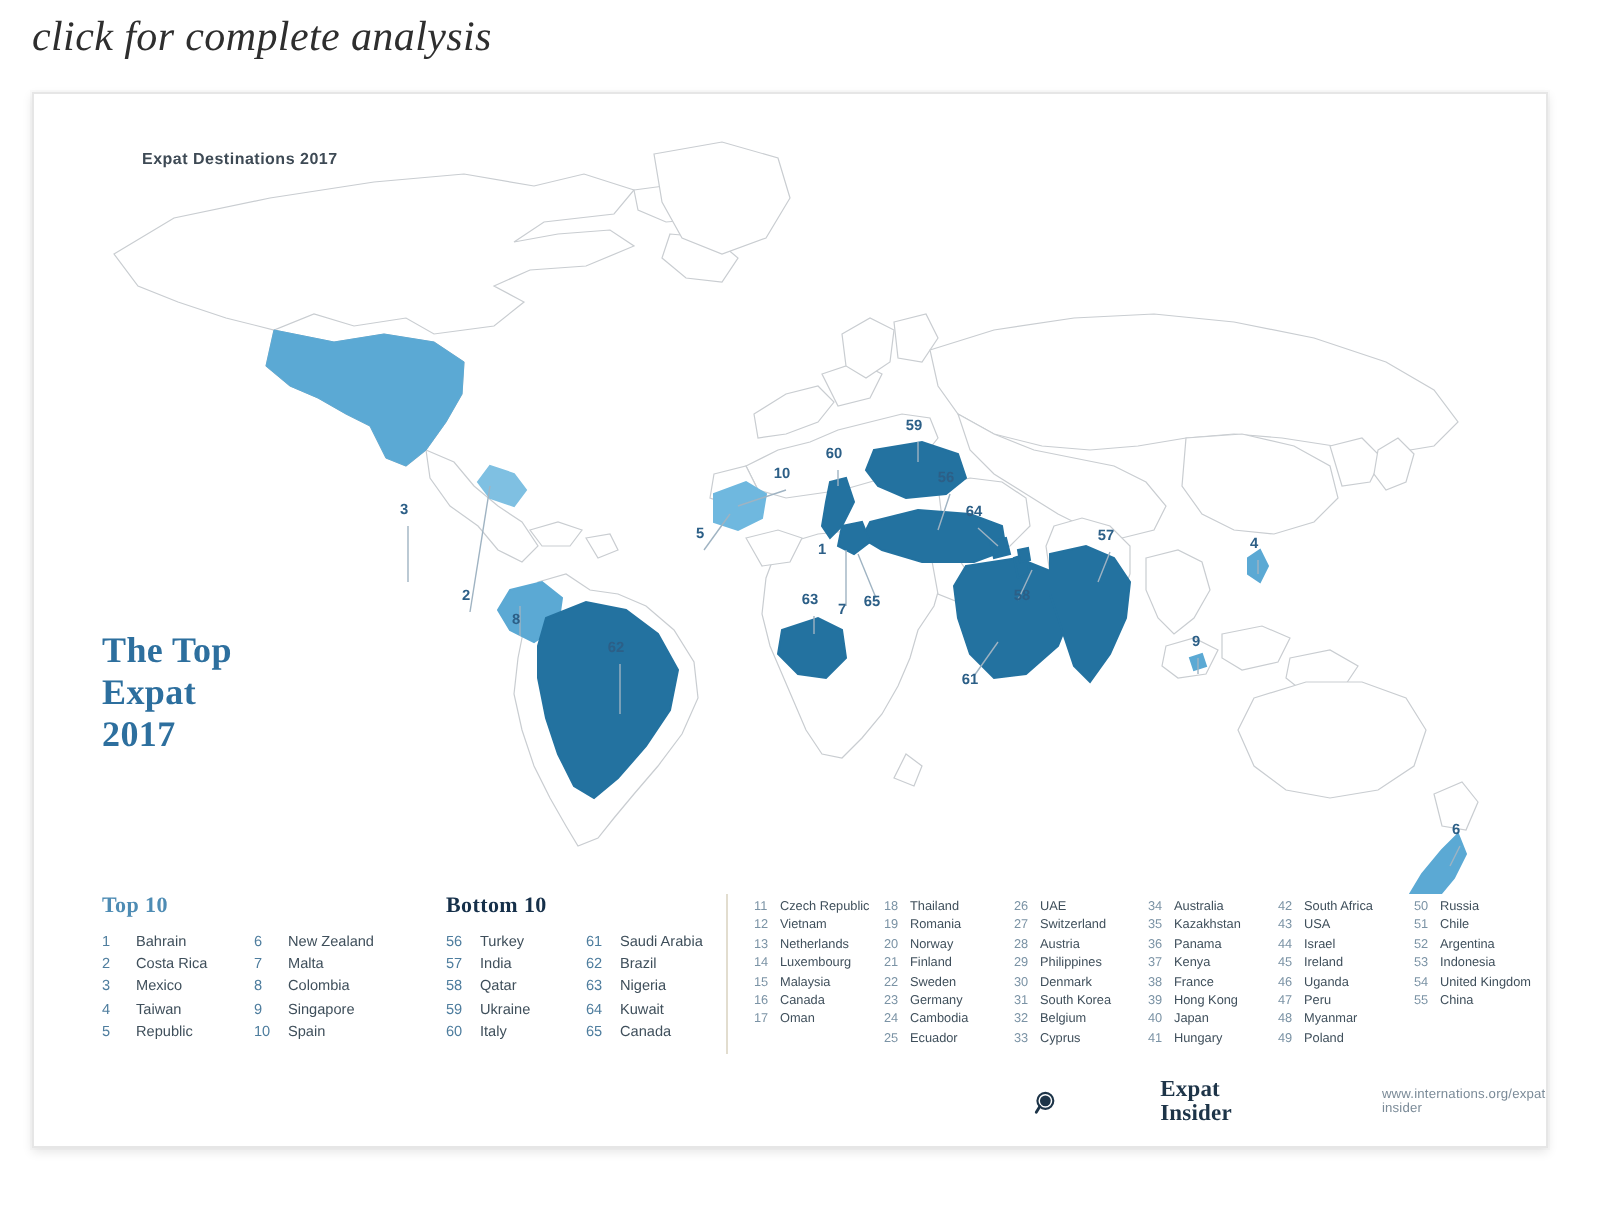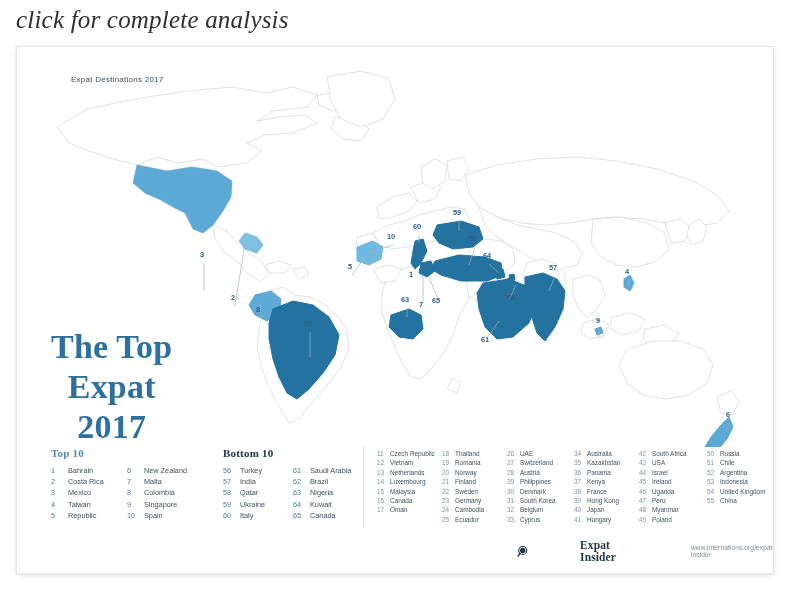--- a/index.html
+++ b/index.html
@@ -9,56 +9,55 @@
     background:#ffffff;
     font-family:"Liberation Sans", sans-serif;
     overflow:hidden;
     position:relative;
   }
   
   #caption{
     position:absolute;left:16px;top:6px;
     font-family:"Liberation Serif", serif;
     font-style:italic;
-    font-size:25px;
+    font-size:21px;
     color:#2e2e2e;
     letter-spacing:.2px;
     white-space:nowrap;
   }
   
   #card{
     position:absolute;left:16px;top:46px;
     width:758px;height:528px;
     background:#ffffff;
     border:1px solid #e6e6e6;
     box-shadow:0 2px 5px rgba(0,0,0,.10), 0 0 0 1px rgba(0,0,0,.02);
     box-sizing:border-box;
     overflow:hidden;
   }
   #infographic{
     position:absolute;left:0;top:0;width:758px;height:528px;
   }
   
   #map-title{
     position:absolute;left:34px;top:28px;
-    font-size:8px;font-weight:normal;color:#3e4a55;
+    font-size:8px;font-weight:bold;color:#3e4a55;
     letter-spacing:.25px;
     padding-left:20px;
   }
   
   #map-svg{position:absolute;left:0;top:0;width:758px;height:400px;}
   
   #headline{
-    position:absolute;left:34px;top:280px;
+    position:absolute;left:34px;top:268px;
     font-family:"Liberation Serif", serif;
-    font-size:34px;line-height:1.18;
+    font-size:18px;line-height:1.18;
     font-weight:bold;
     color:#2d6f9e;
     letter-spacing:.2px;
-    text-align:center;
   }
   
   #legend{
     position:absolute;left:0;top:396px;width:758px;height:95px;
   }
   .legend-head{
     font-family:"Liberation Serif", serif;
     font-weight:bold;font-size:11px;
     letter-spacing:.2px;
   }

